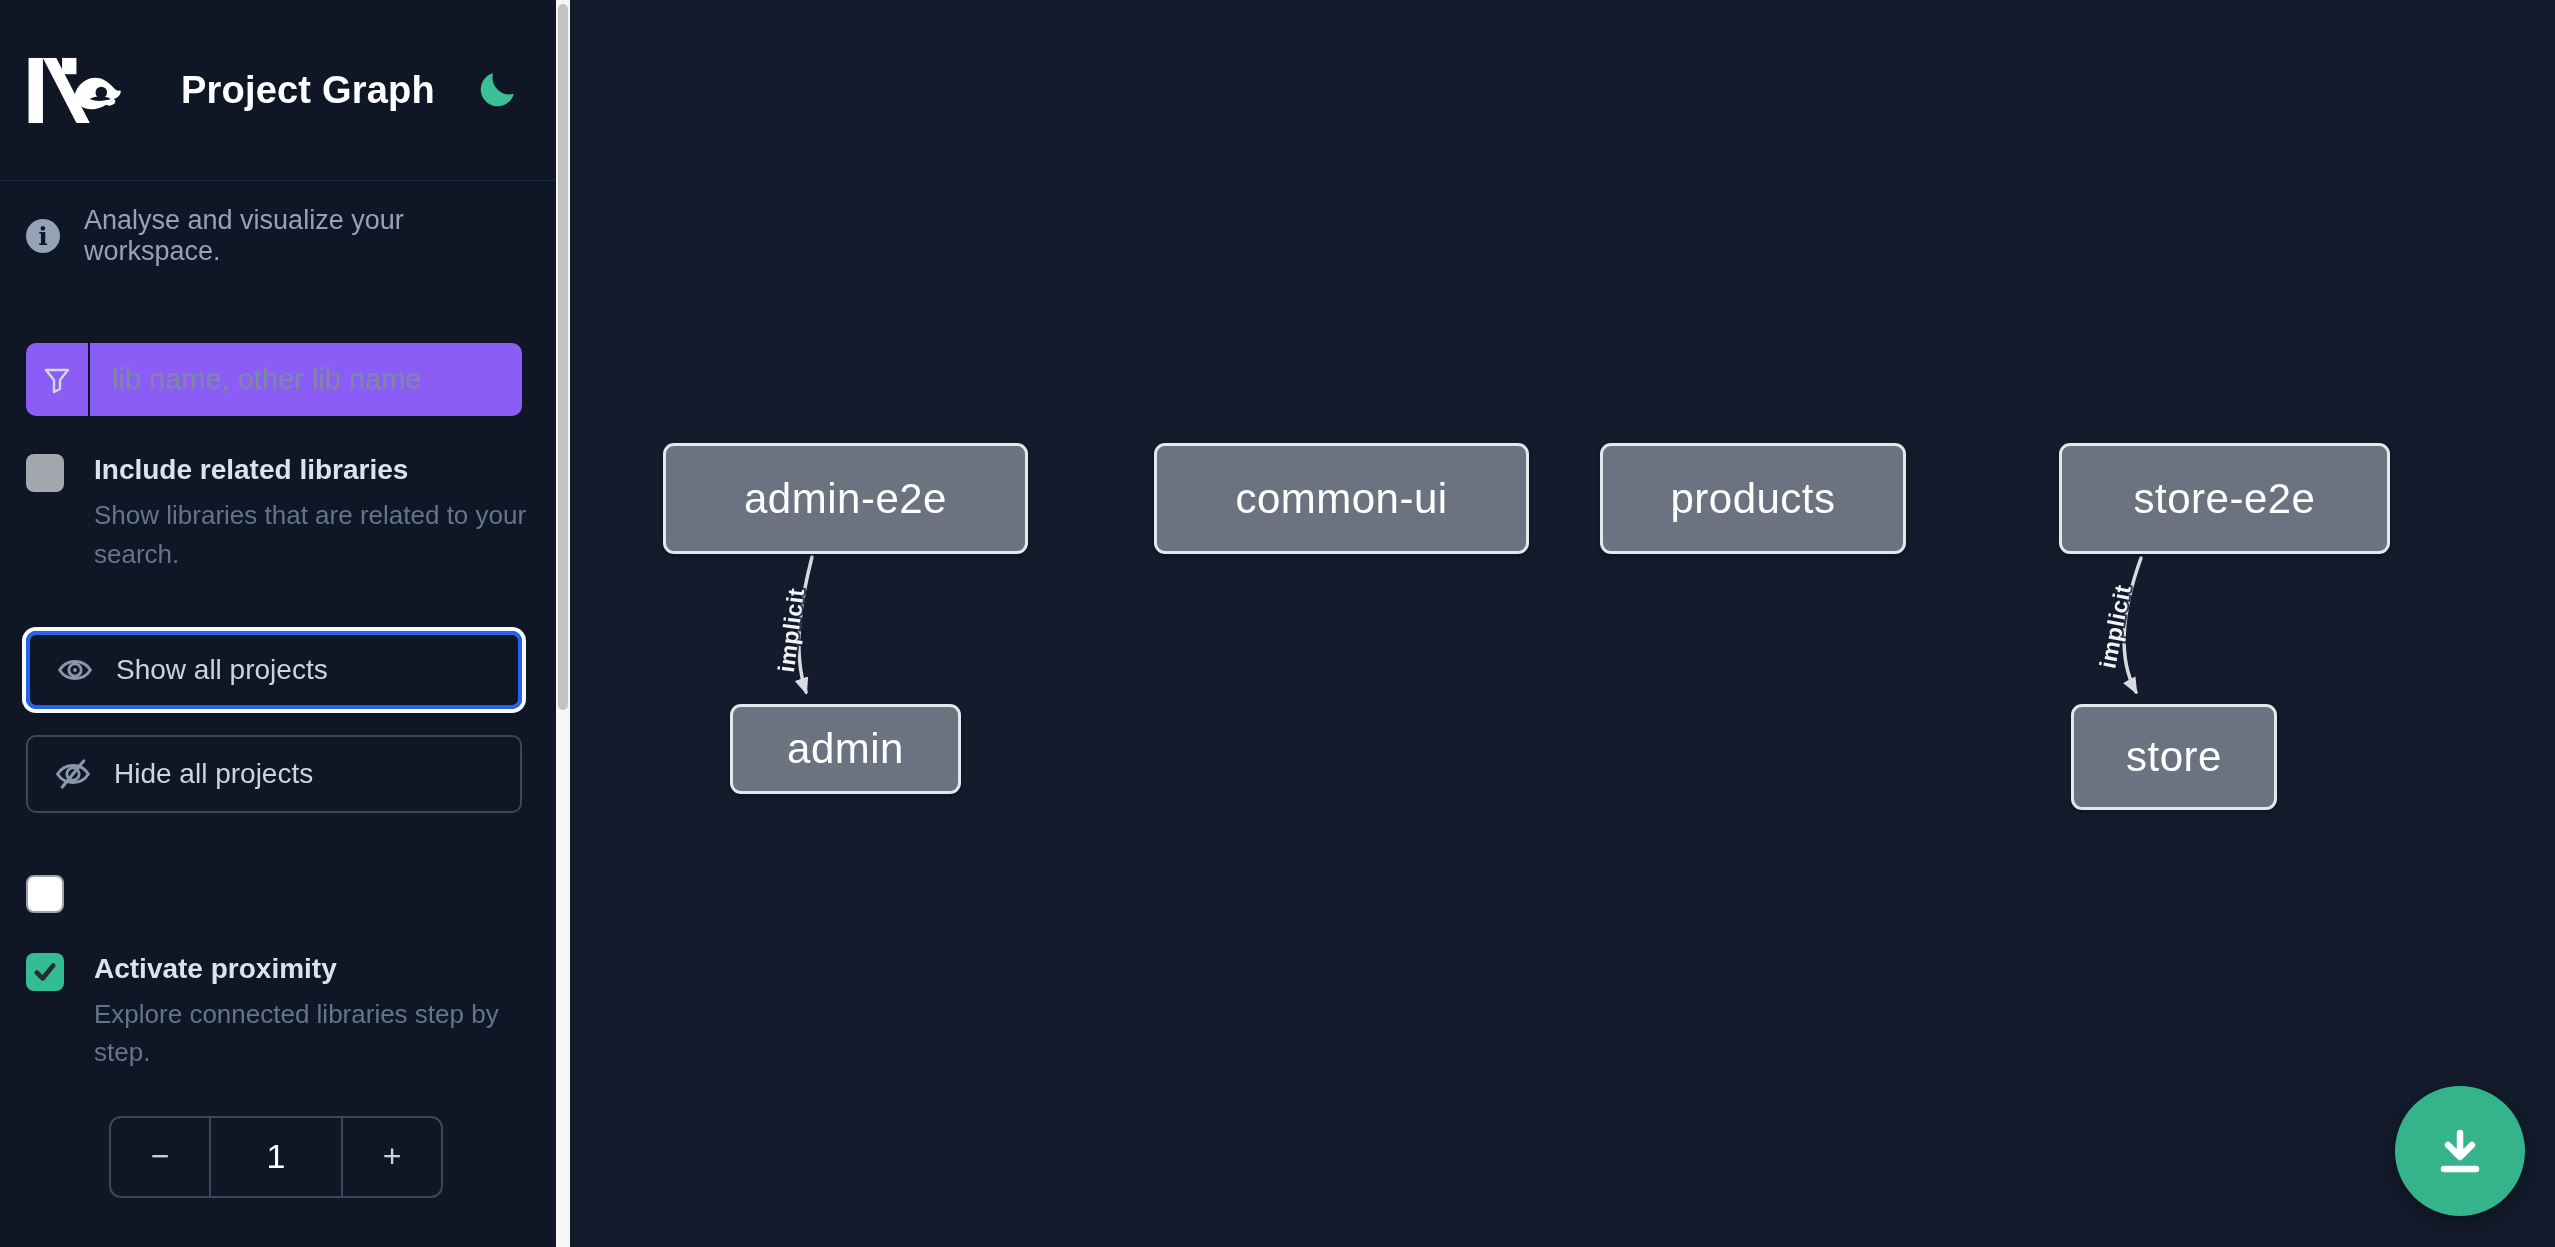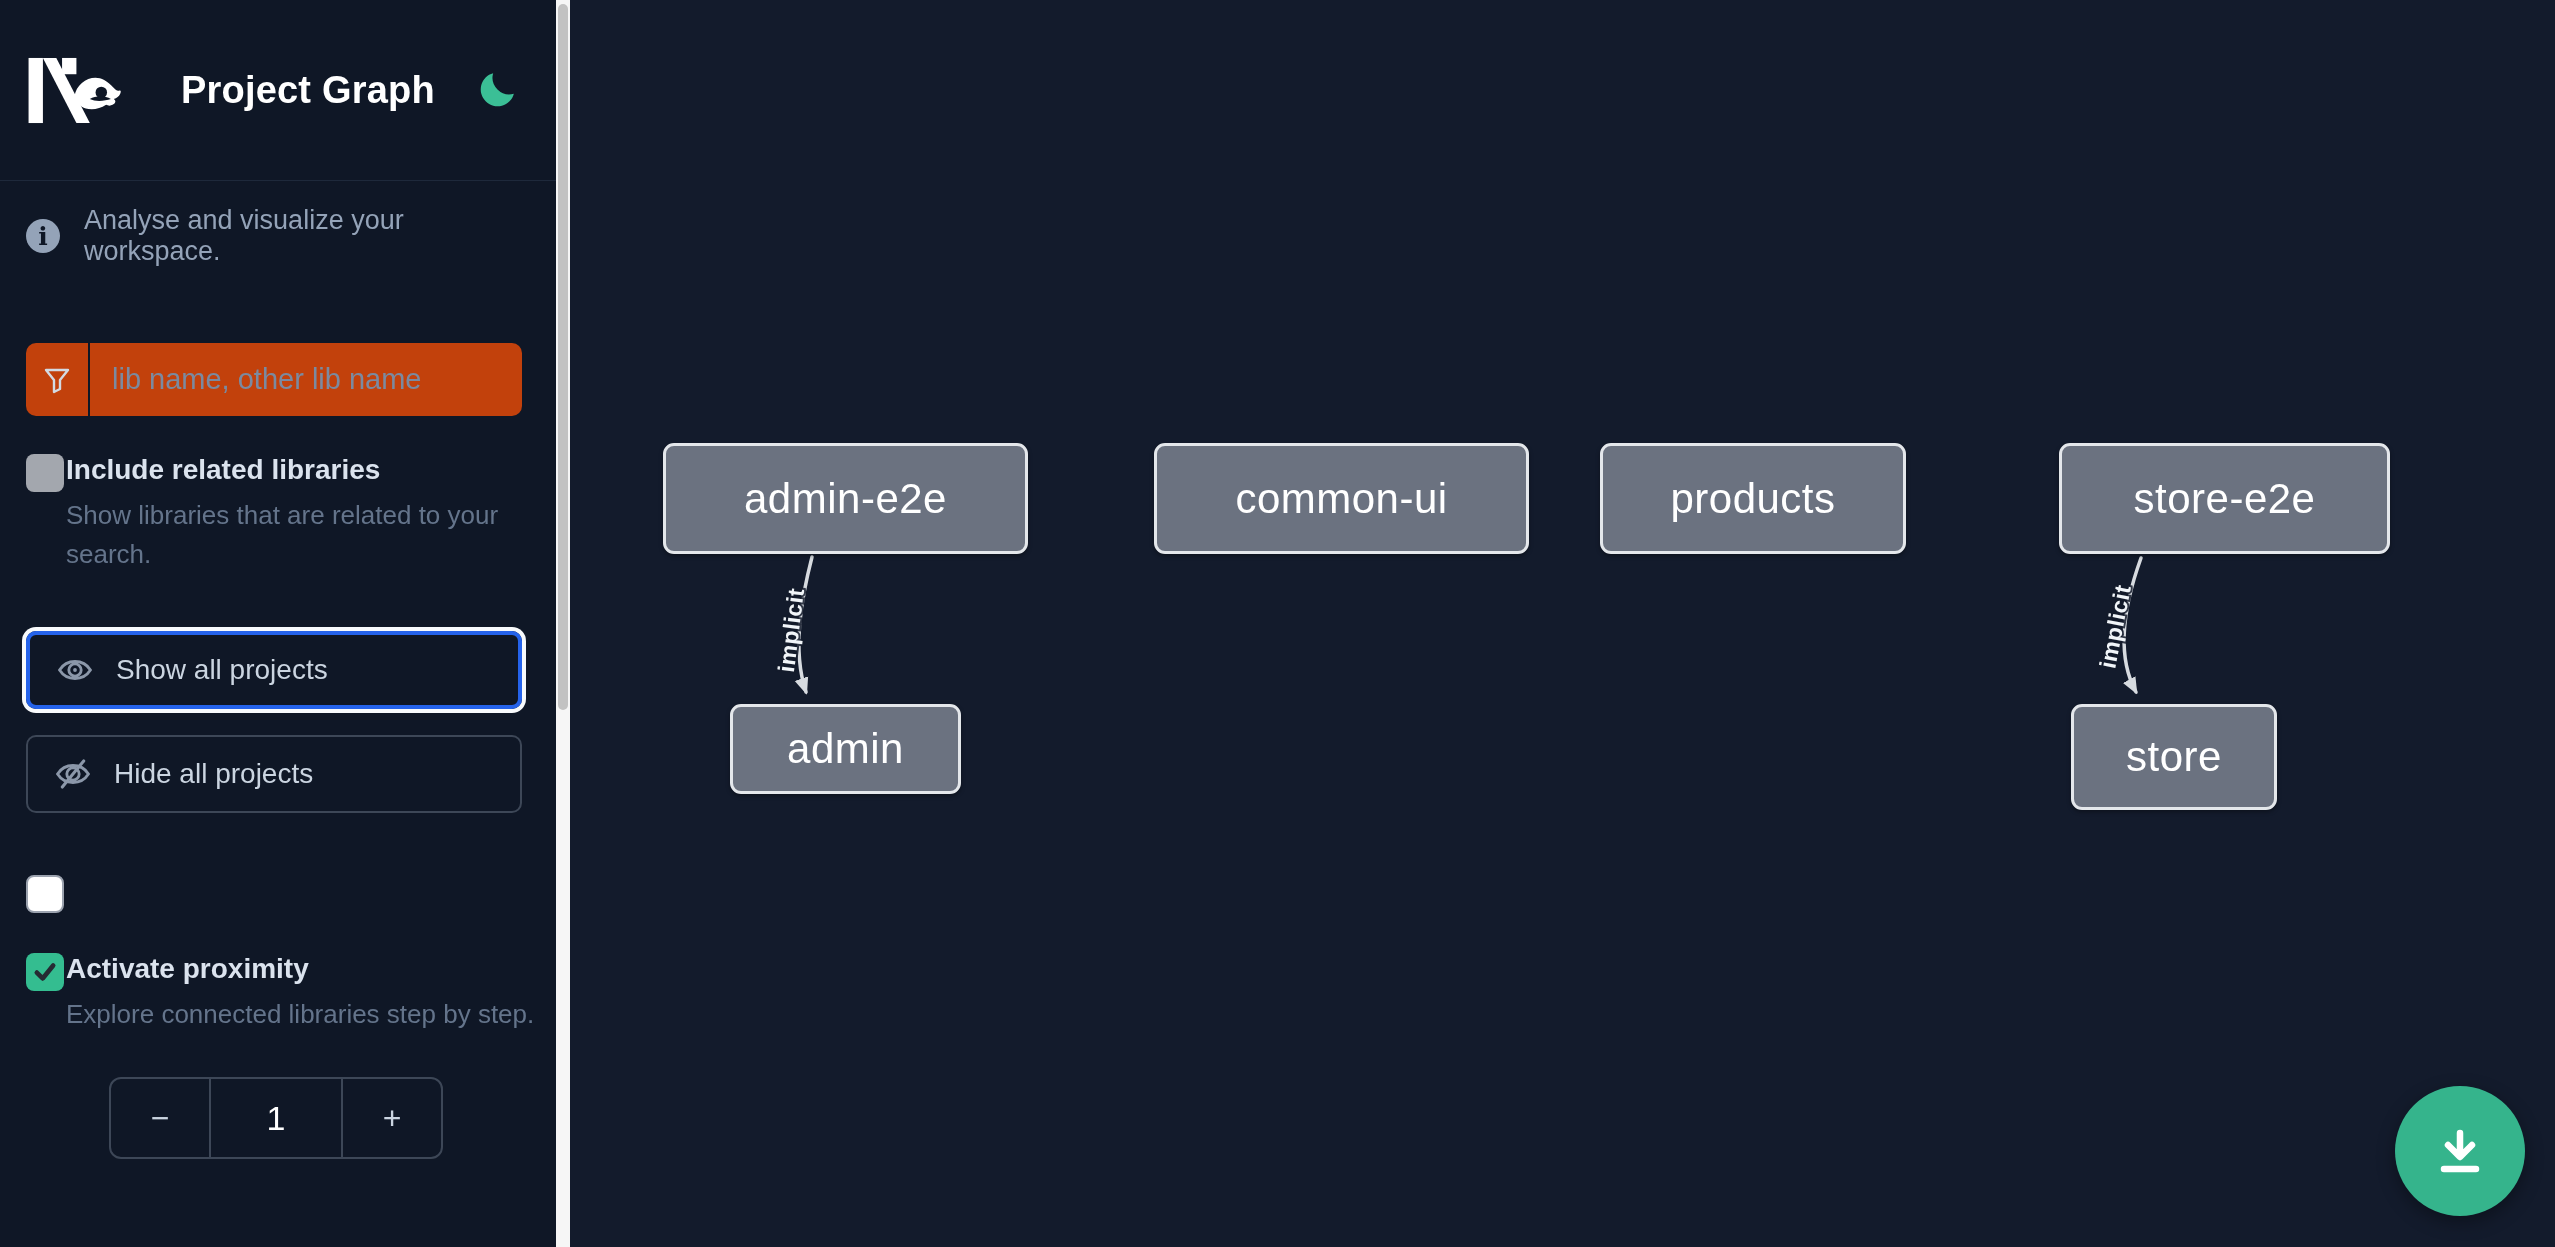--- a/index.html
+++ b/index.html
@@ -18,30 +18,30 @@
   .theme-toggle { margin-left: auto; background: none; border: none; cursor: pointer;
     width: 46px; height: 46px; display: flex; align-items: center; justify-content: center; }
 
   .sb-content { padding: 0 34px 0 26px; }
   .info-row { margin-top: 24px; display: flex; align-items: center; gap: 24px; }
   .info-icon { width: 34px; height: 34px; border-radius: 50%; background: #94a3b8;
     color: #0f1726; font-size: 25px; font-weight: 700; font-family: "DejaVu Serif", serif;
     display: flex; align-items: center; justify-content: center; flex: 0 0 auto; }
   .info-text { font-size: 27px; color: #94a3b8; }
 
-  .filter { margin-top: 76px; width: 496px; height: 73px; background: #c2410c;
+  .filter { margin-top: 76px; width: 496px; height: 73px; background: #8b5cf6;
     border-radius: 10px; display: flex; align-items: stretch; overflow: hidden; justify-content: space-between; }
   .funnel-cell { width: 64px; display: flex; align-items: center; justify-content: center;
     border-right: 2px solid #0f1726; flex: 0 0 auto; }
   .filter-input { flex: 1; background: transparent; border: none; outline: none;
     font-size: 29px; color: #e2e8f0; padding: 0 22px;
     font-family: "Liberation Sans", "DejaVu Sans", sans-serif; }
   .filter-input::placeholder { color: #7b8aa0; opacity: 1; }
 
-  .cb-row { display: grid; grid-template-columns: 40px 1fr; }
+  .cb-row { display: grid; grid-template-columns: 40px 1fr; column-gap: 28px; }
   .mt-include { margin-top: 36px; }
   .mt-group { margin-top: 60px; }
   .mt-prox { margin-top: 38px; }
   .cb { width: 38px; height: 38px; border-radius: 8px; margin-top: 2px; cursor: pointer; }
   .cb-gray { background: #a3a7ae; }
   .cb-white { background: #ffffff; border: 2px solid #9ca3af; }
   .cb-green { background: #34bd90; display: flex; align-items: center; justify-content: center; }
   .cb-label { font-size: 28px; font-weight: 700; color: #dbe3ee; line-height: 1.3; cursor: pointer; }
   .cb-desc { margin-top: 8px; font-size: 26px; color: #64748b; line-height: 1.47; }
 

